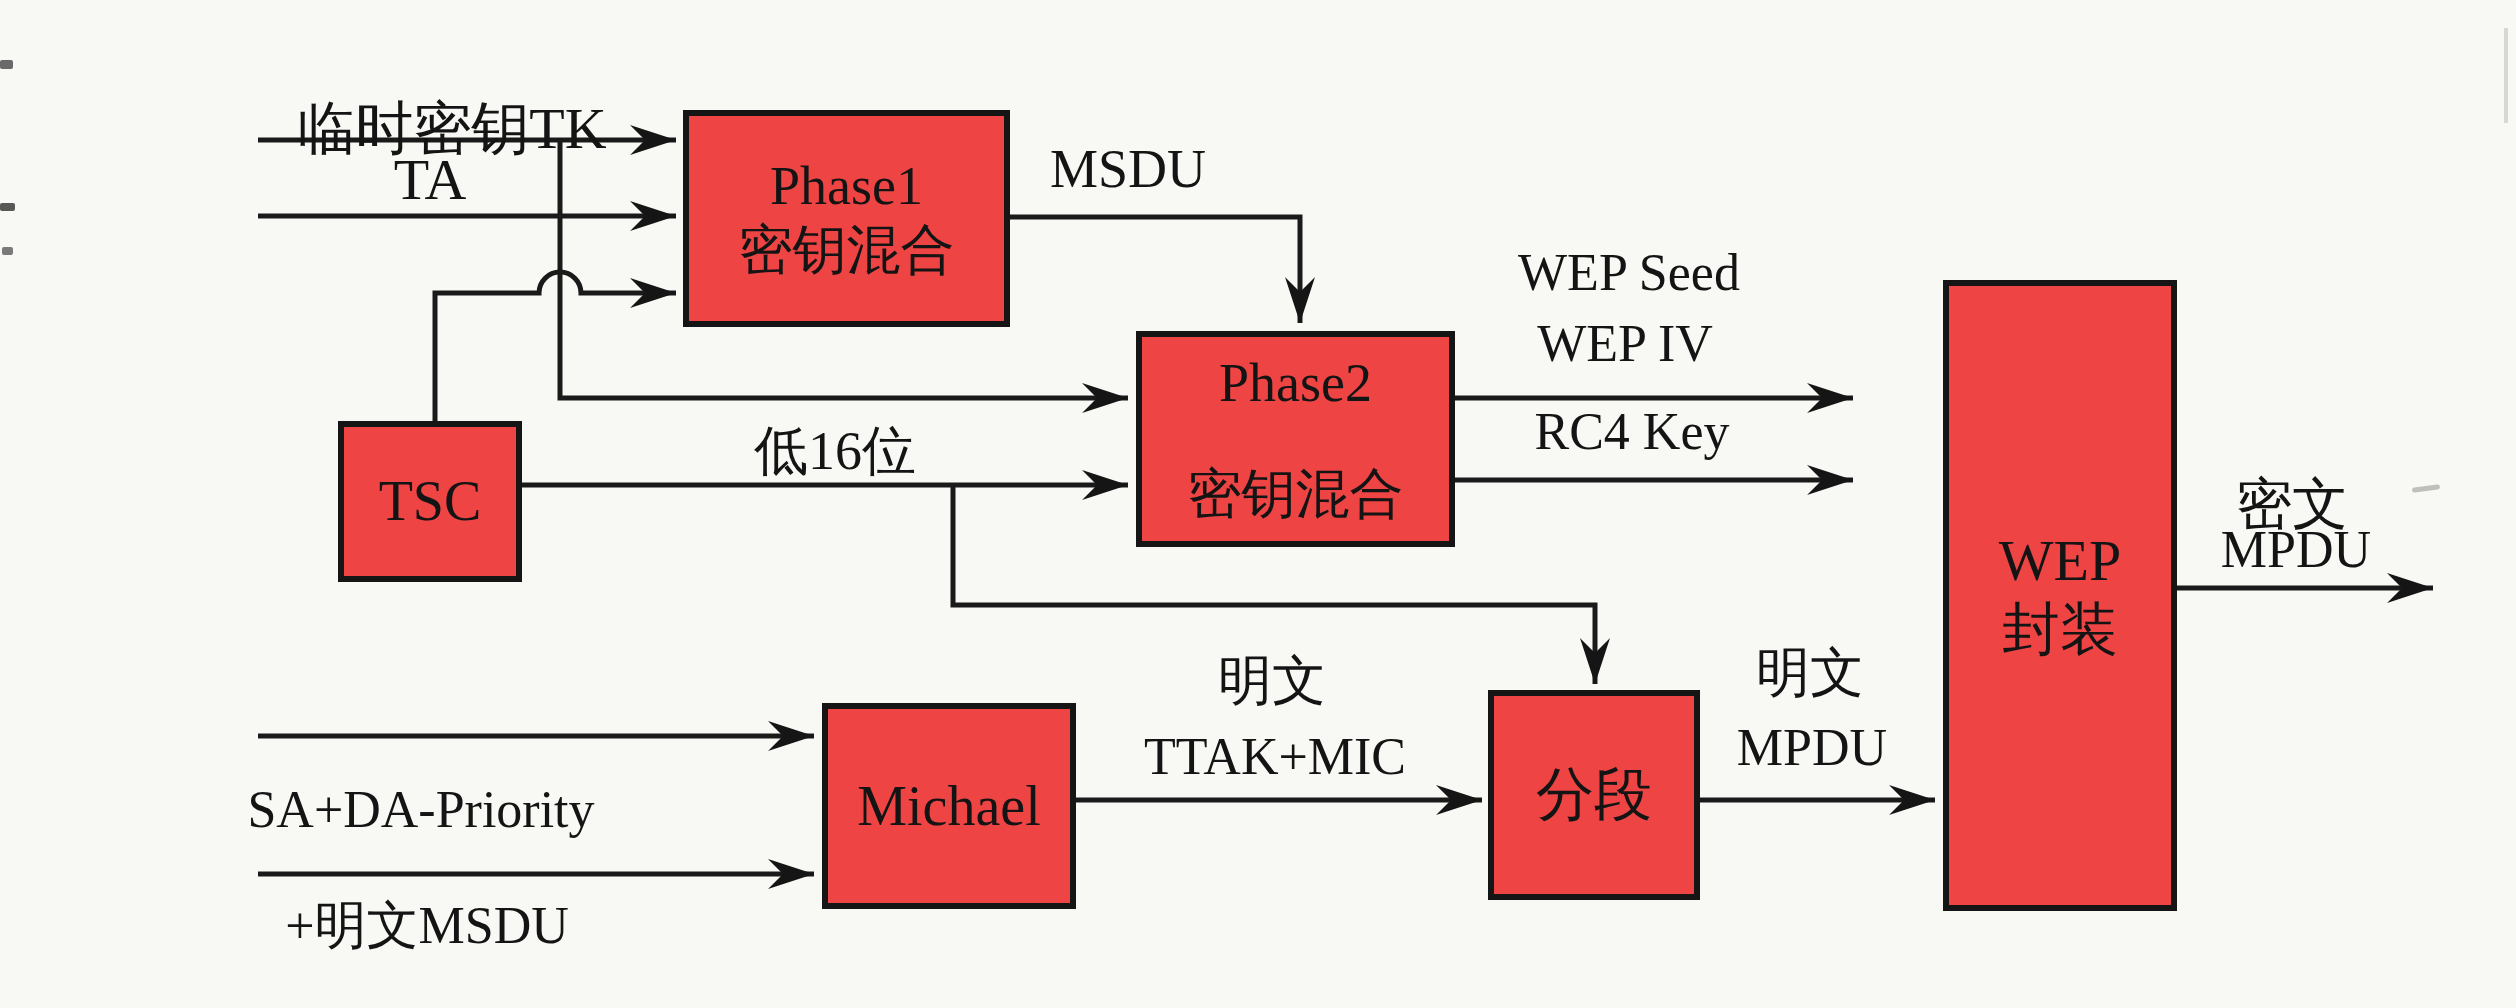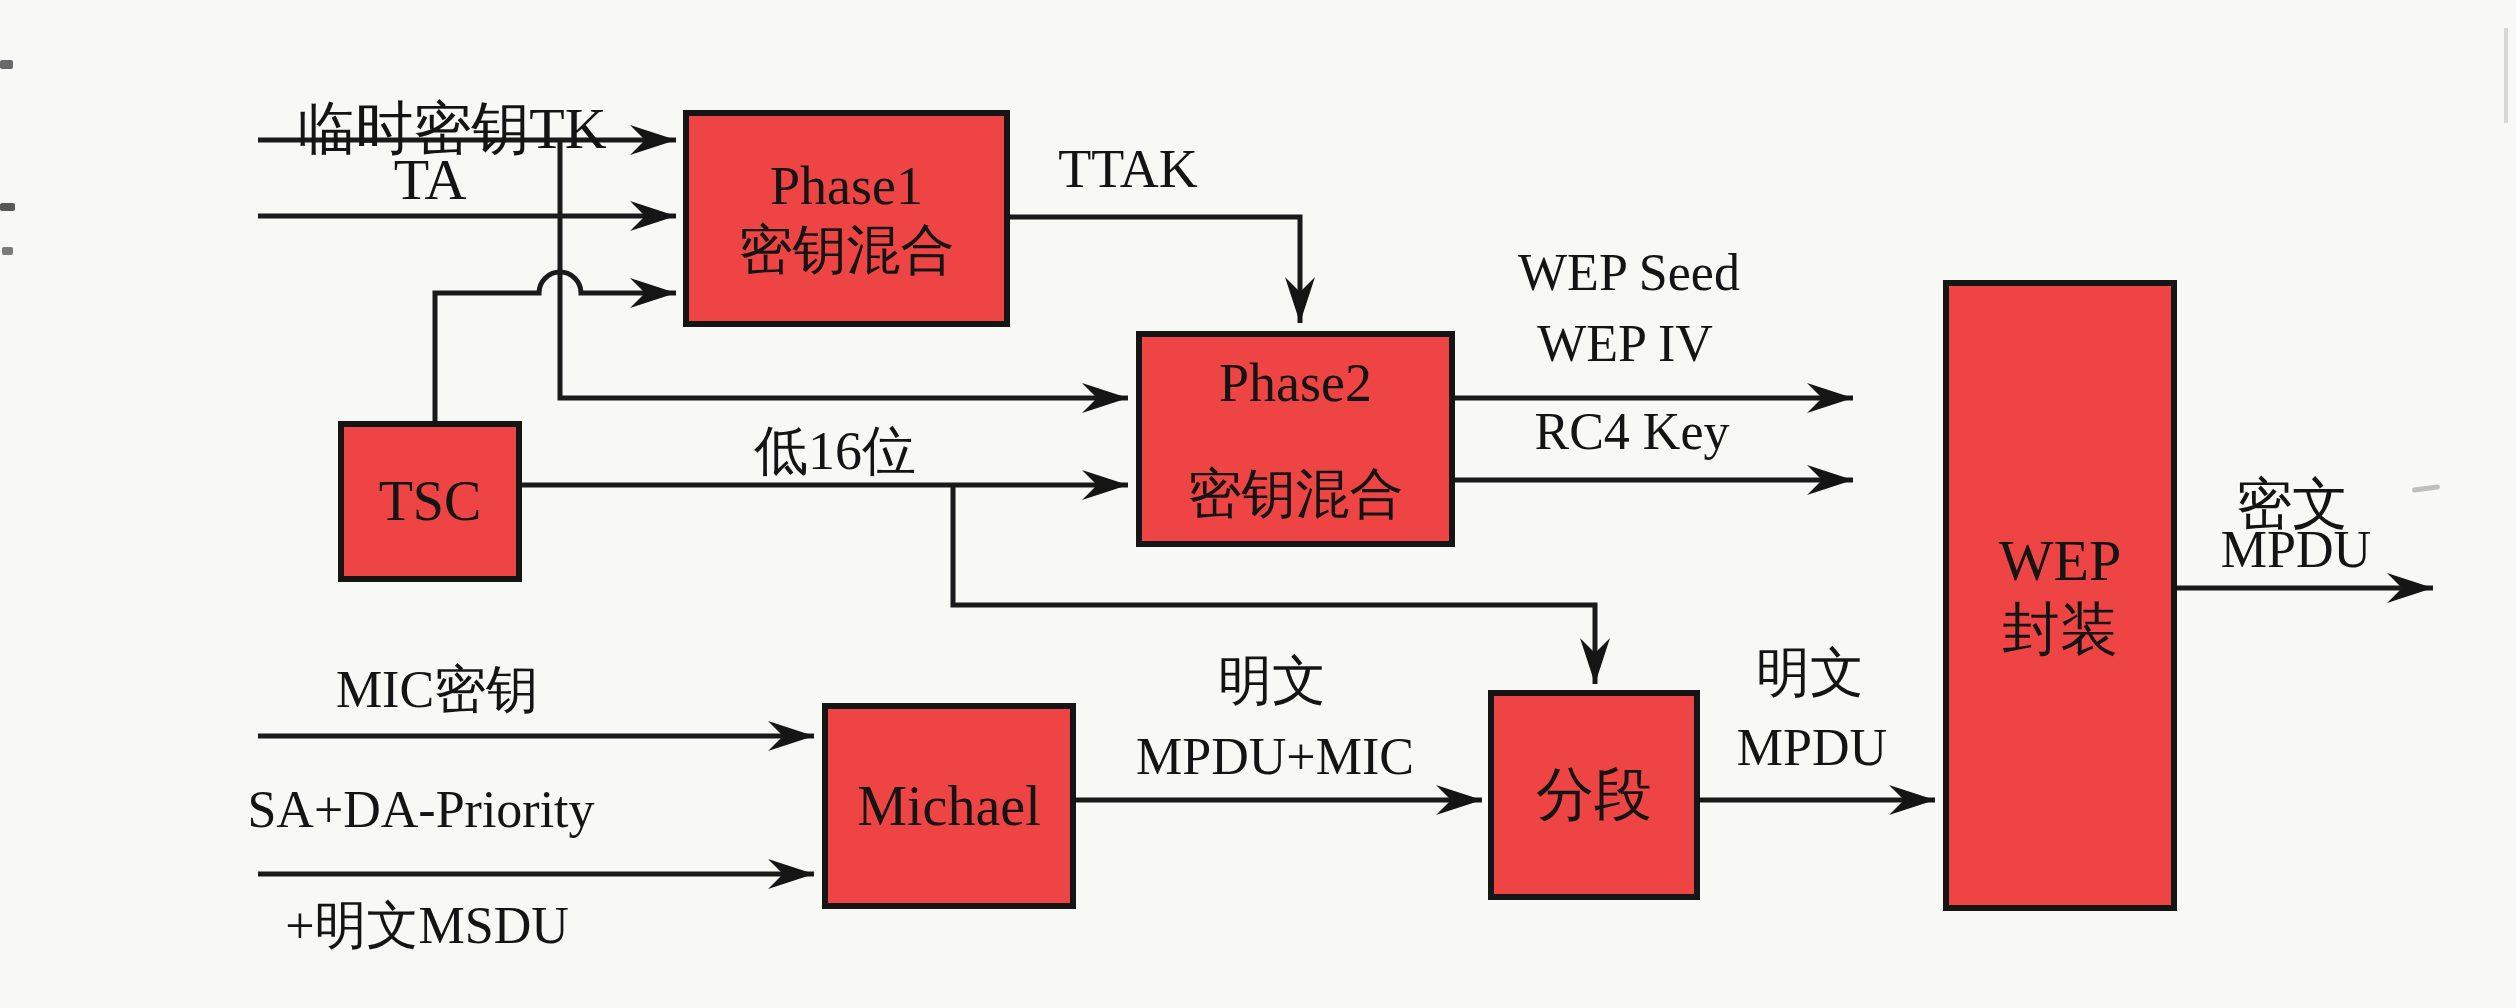--- a/index.html
+++ b/index.html
@@ -89,32 +89,31 @@
   </div>
 
   <div class="box box-wep">
     <div>WEP</div>
     <div>封装</div>
   </div>
 
   <div class="lbl" style="left:452px;top:93px;font-size:58px;margin-top:36px;">临时密钥TK</div>
   <div class="lbl" style="left:430px;top:179px;font-size:58px;">TA</div>
   <div class="lbl" style="left:835px;top:451px;font-size:54px;">低16位</div>
-  <div class="lbl" style="left:1128px;top:169px;font-size:54px;">TTAK</div>
+  <div class="lbl" style="left:1128px;top:169px;font-size:54px;">MSDU</div>
 
   <div class="lbl" style="left:1629px;top:272px;font-size:52px;">WEP Seed</div>
   <div class="lbl" style="left:1625px;top:343px;font-size:52px;">WEP IV</div>
   <div class="lbl" style="left:1632px;top:431px;font-size:52px;">RC4 Key</div>
 
-  <div class="lbl" style="left:437px;top:690px;font-size:52px;">MIC密钥</div>
   <div class="lbl" style="left:421px;top:809px;font-size:52px;">SA+DA-Priority</div>
   <div class="lbl" style="left:427px;top:926px;font-size:52px;">+明文MSDU</div>
 
   <div class="lbl" style="left:1272px;top:681px;font-size:54px;">明文</div>
-  <div class="lbl" style="left:1275px;top:756px;font-size:52px;">MPDU+MIC</div>
+  <div class="lbl" style="left:1275px;top:756px;font-size:52px;">TTAK+MIC</div>
 
   <div class="lbl" style="left:1810px;top:673px;font-size:54px;">明文</div>
   <div class="lbl" style="left:1812px;top:747px;font-size:52px;">MPDU</div>
 
   <div class="lbl" style="left:2292px;top:480px;font-size:56px;margin-top:25px;">密文</div>
   <div class="lbl" style="left:2296px;top:549px;font-size:52px;">MPDU</div>
 
   <div class="artifact" style="left:0;top:60px;width:13px;height:9px;background:#3a3a3a;border-radius:2px;opacity:.75;"></div>
   <div class="artifact" style="left:0;top:203px;width:15px;height:8px;background:#2f2f2f;border-radius:2px;opacity:.8;"></div>
   <div class="artifact" style="left:2px;top:247px;width:11px;height:8px;background:#444;border-radius:2px;opacity:.7;"></div>

